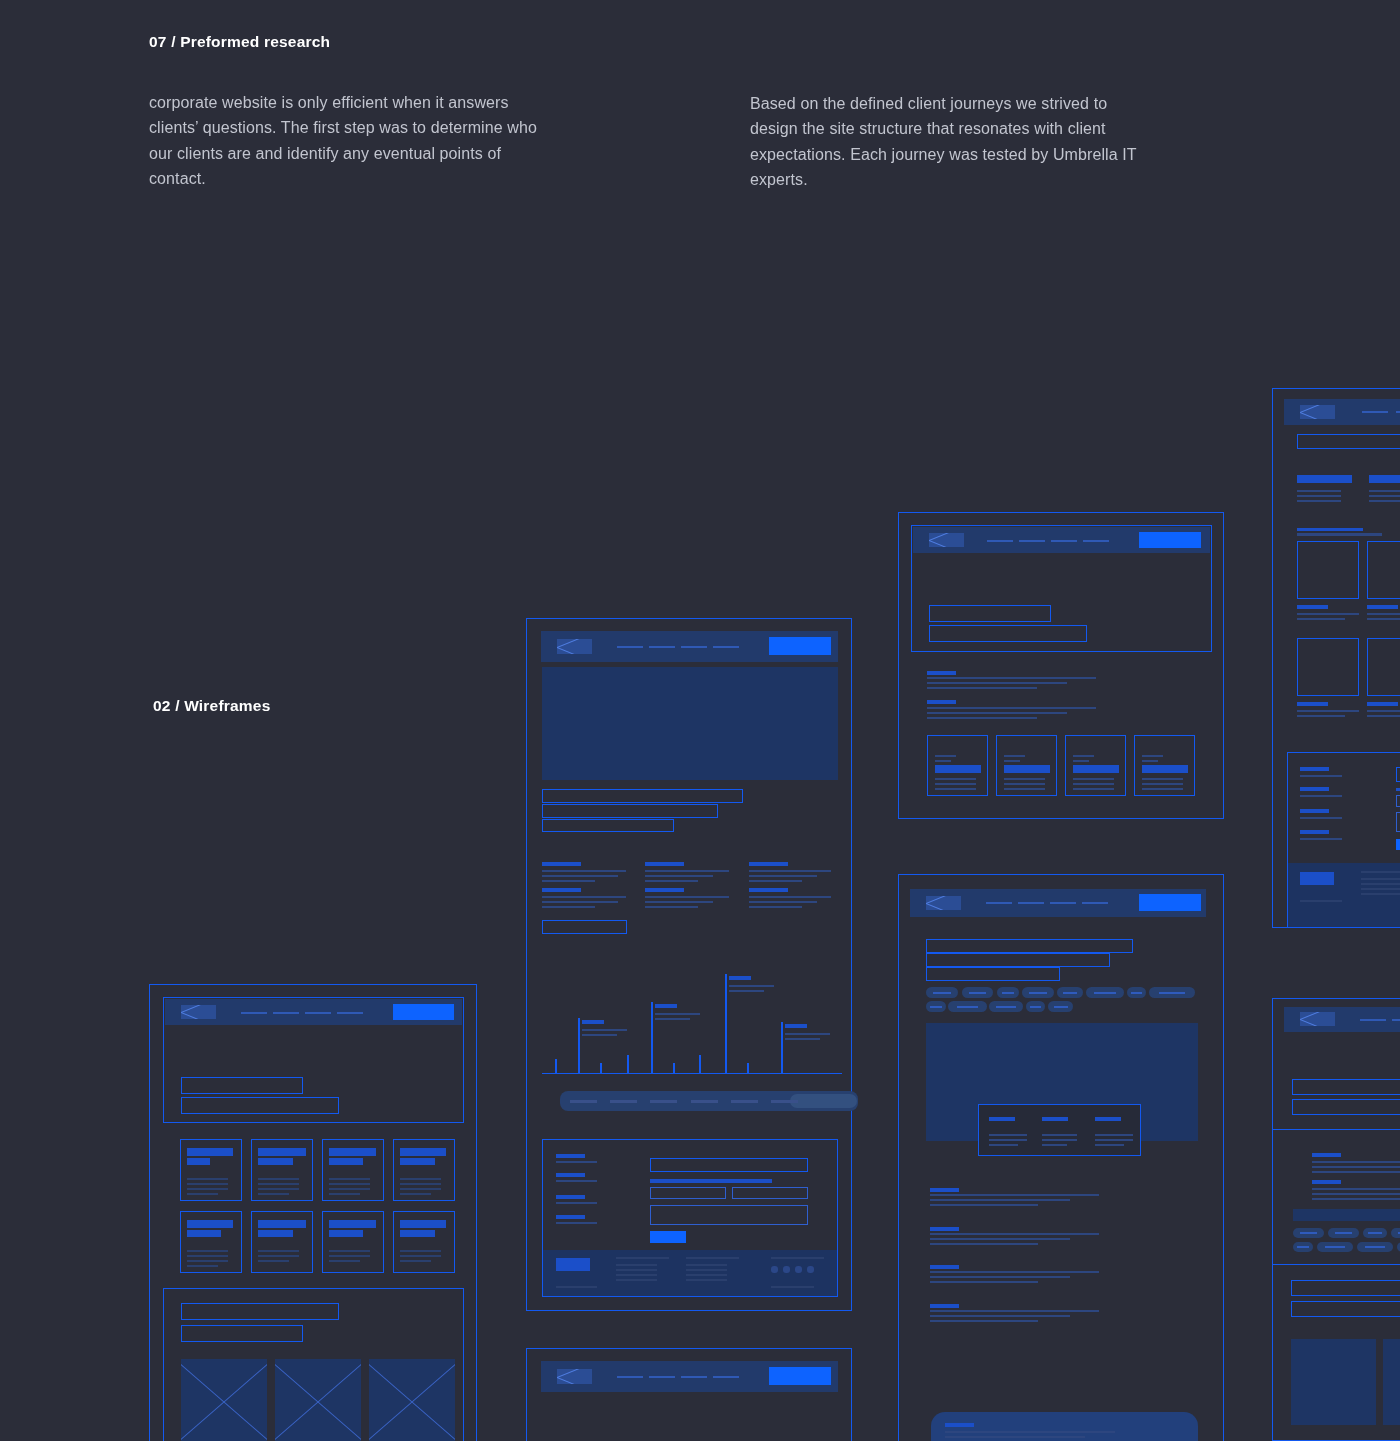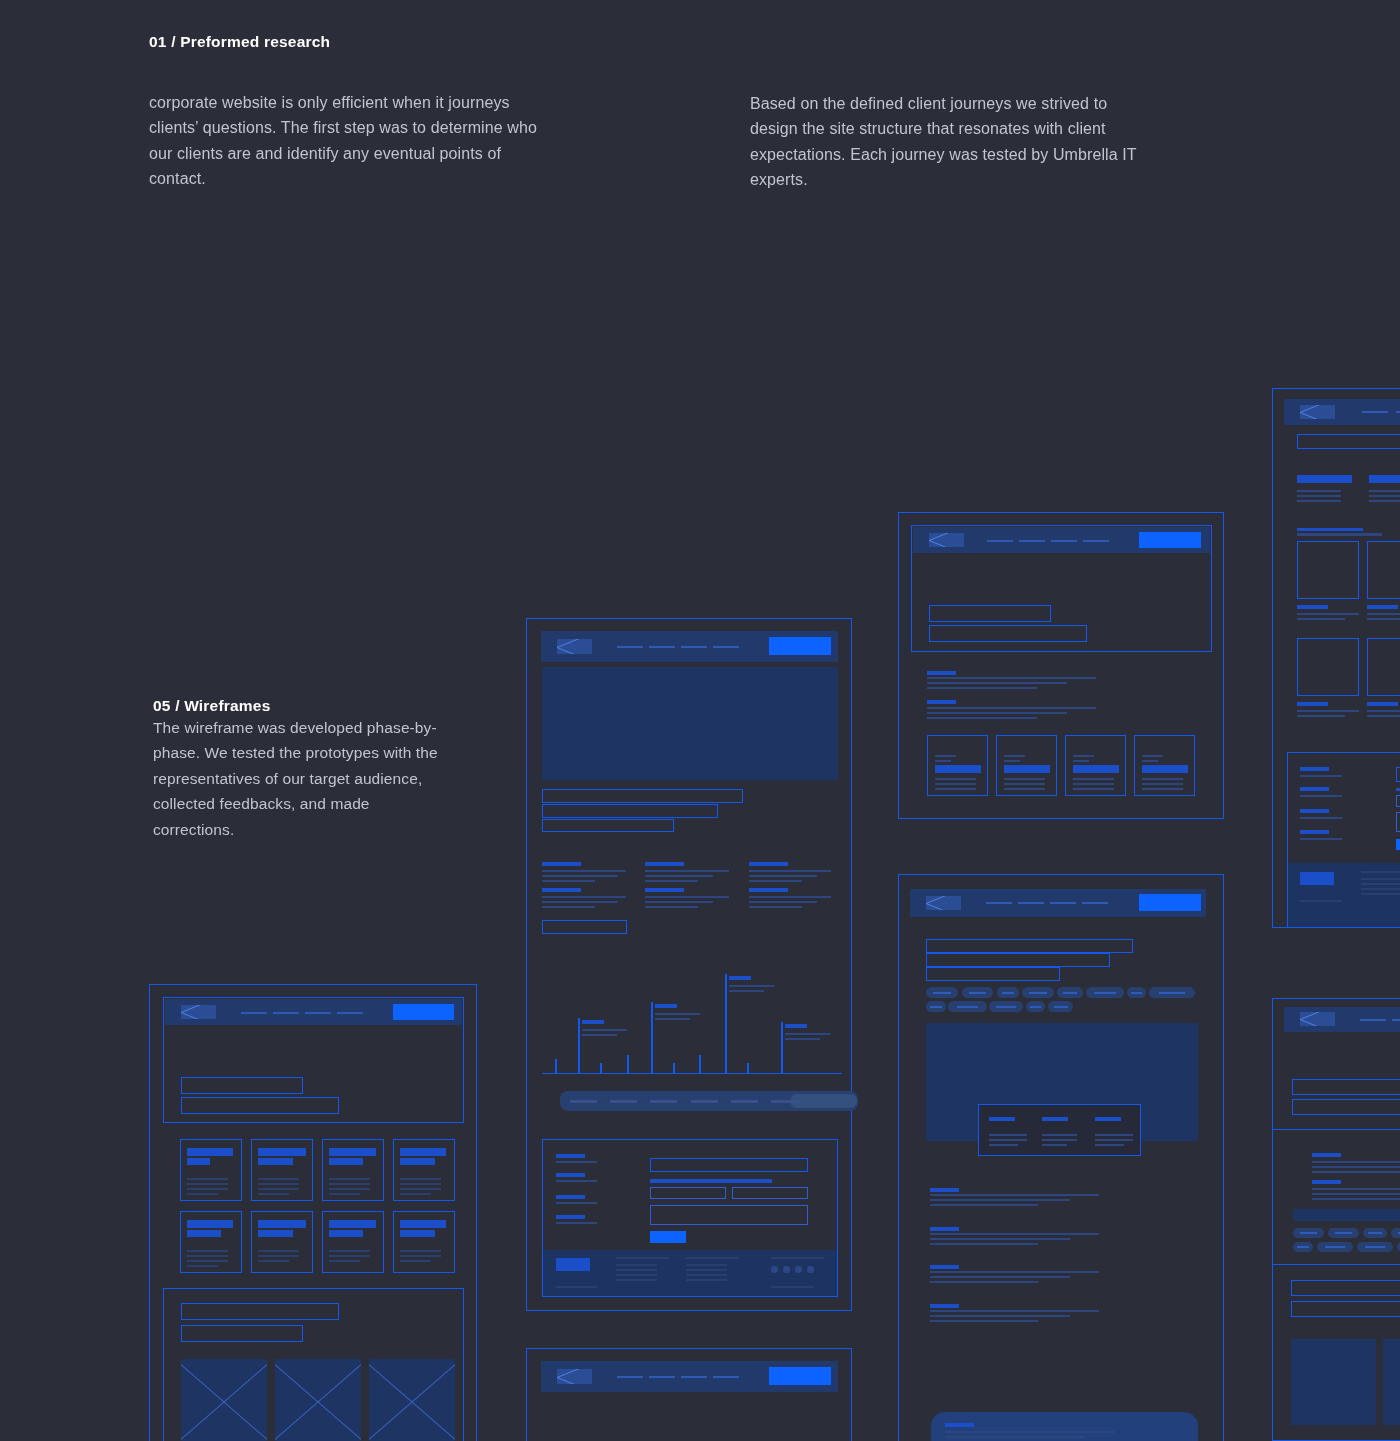--- a/index.html
+++ b/index.html
@@ -79,37 +79,36 @@
   .hline{position:absolute;height:1.4px;background:var(--accent);}
   .footer{position:absolute;background:var(--panel-fill-2);}
   .rrect{position:absolute;background:#22407c;border-radius:14px;}
 
   .clip{position:absolute;overflow:hidden;}
 </style>
 </head>
 <body>
 
 <div class="copy" id="c-intro">
-  <div class="sec-label">01 / Preformed research</div>
+  <div class="sec-label">07 / Preformed research</div>
 </div>
 
 <div class="copy" id="c-website">
-  <div class="blk-body">corporate website is only efficient when it journeys clients’ questions. The first step was to determine who our clients are and identify any eventual points of contact.</div>
+  <div class="blk-body">corporate website is only efficient when it answers clients’ questions. The first step was to determine who our clients are and identify any eventual points of contact.</div>
 </div>
 
 <div class="copy" id="c-journeys">
   <div class="blk-body">Based on the defined client journeys we strived to design the site structure that resonates with client expectations. Each journey was tested by Umbrella IT experts.</div>
 </div>
 
 <div class="copy" id="c-avatars">
 </div>
 
 <div class="copy" id="c-wireframes">
-  <div class="sec-label">05 / Wireframes</div>
-  <div class="blk-body compact">The wireframe was developed phase-by-phase. We tested the prototypes with the representatives of our target audience, collected feedbacks, and made corrections.</div>
+  <div class="sec-label">02 / Wireframes</div>
 </div>
 
 <div class="wf" style="left:149px;top:984px;height:460px;width:328px;">
 
   <div class="box" style="left:13px;top:12px;right:12px;height:126px;">
     <div class="navbar" style="left:1px;top:1px;right:1px;height:26px;">
       <div class="logo" style="left:16px;top:6px;width:35px;height:14px;"></div>
       <div class="navlink" style="left:76px;top:13px;width:26px;"></div>
       <div class="navlink" style="left:108px;top:13px;width:26px;"></div>
       <div class="navlink" style="left:140px;top:13px;width:26px;"></div>

